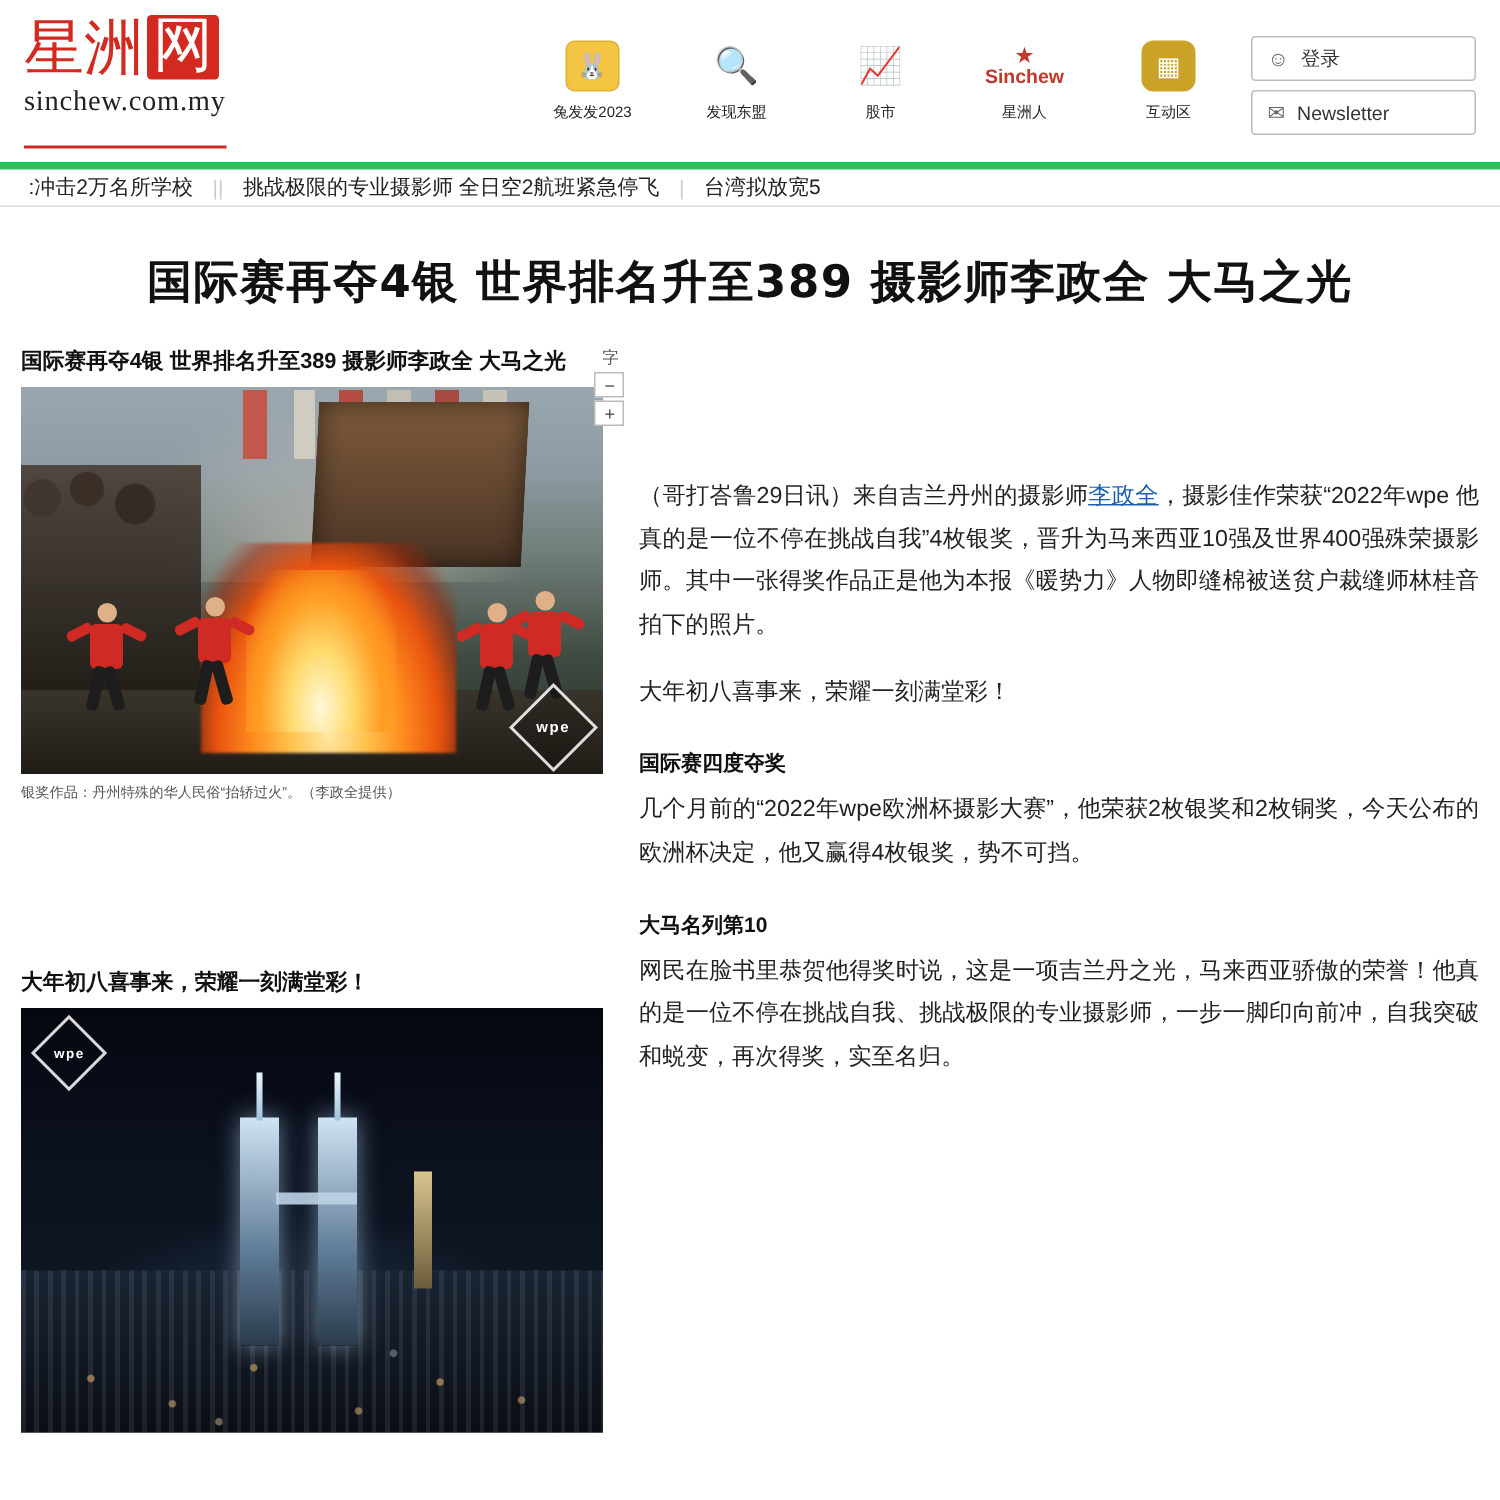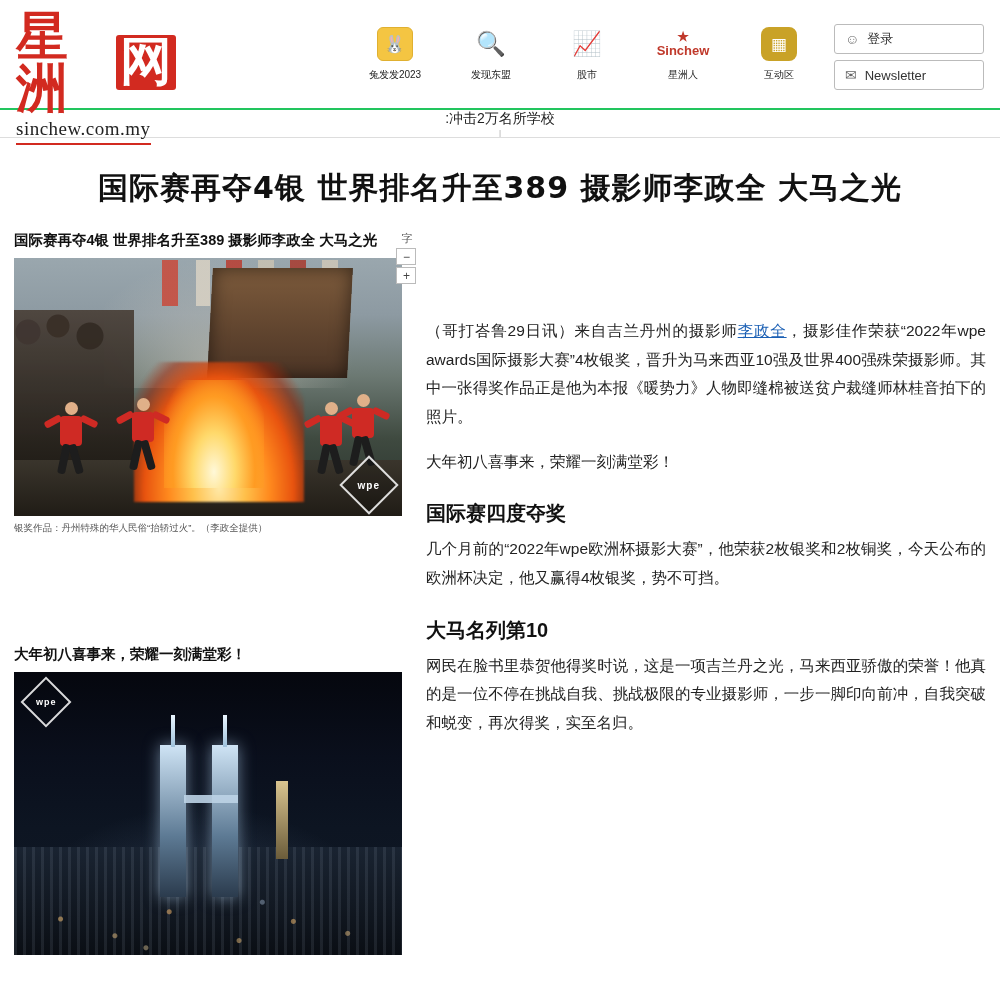--- a/index.html
+++ b/index.html
@@ -18,42 +18,42 @@
     height: 108px;
     padding: 10px 16px 0 16px;
     display: flex;
     align-items: flex-start;
   }
   .logo-block { width: 160px; flex: 0 0 160px; }
   .logo-main {
     display: flex;
     align-items: center;
     gap: 2px;
-    font-size: 52px;
-    font-weight: bold;
+    font-size: 40px;
+    font-weight: normal;
     line-height: 1;
     color: #d22a20;
     font-family: "DejaVu Sans", sans-serif;
   }
   .logo-main .boxed {
     background: #d22a20;
     color: #ffffff;
     padding: 0 4px 3px 4px;
     border-radius: 3px;
     display: inline-block;
   }
   .logo-sub {
     margin-top: 4px;
     font-size: 19px;
     letter-spacing: 0.5px;
     color: #222;
     font-family: "Liberation Serif", serif;
     border-bottom: 2px solid #d22a20;
     display: inline-block;
-    padding-bottom: 3px;
+    padding-bottom: 18px;
   }
 
   .nav-icons {
     display: flex;
     align-items: flex-start;
     gap: 34px;
     margin-left: auto;
     margin-right: 24px;
     padding-top: 14px;
   }
@@ -104,31 +104,30 @@
     padding: 0 10px;
     font-size: 13px;
     color: #333;
     background: #fff;
     cursor: pointer;
   }
   .hdr-btn .gl { font-size: 14px; color: #666; }
 
   
   .ticker {
-    border-top: 2px solid #22c55e;
+    border-top: 5px solid #22c55e;
     border-bottom: 1px solid #ddd;
     height: 30px;
     display: flex;
     align-items: center;
     font-size: 14px;
     color: #222;
     overflow: hidden;
     white-space: nowrap;
     padding: 0 6px;
-    flex-direction: column;
   }
   .ticker-item { padding: 0 13px; }
   .ticker-sep { color: #ccc; }
 
   
   .headline {
     text-align: center;
     font-size: 30px;
     font-weight: bold;
     letter-spacing: 1px;
@@ -190,21 +189,21 @@
   
   .para {
     font-size: 15.5px;
     line-height: 1.85;
     color: #222;
     margin: 0 0 16px 0;
     text-align: justify;
   }
   .para a { color: #1a5fb4; text-decoration: underline; }
   .sec-title {
-    font-size: 20px;
+    font-size: 14px;
     font-weight: bold;
     margin: 24px 0 8px 0;
     color: #111;
   }
 
   
   .img1 { height: 258px; }
   .img1 .sky {
     position: absolute; inset: 0;
     background: linear-gradient(180deg,#9aa7ae 0%, #8d9aa2 22%, #6d7a74 45%, #3f4a40 70%, #27302a 100%);
@@ -480,21 +479,21 @@
   </div>
 
   <div class="fontsize-widget" style="left:396px; top:0;">
     <div class="lbl">字</div>
     <button class="fs-btn">−</button>
     <button class="fs-btn">+</button>
   </div>
 
   <div class="col-right">
 
-    <p class="para"><span>（哥打峇鲁29日讯）来自吉兰丹州的摄影师</span><a href="#">李政全</a><span>，摄影佳作荣获“2022年wpe awards国际摄影大赛”4枚银奖，晋升为马来西亚10强及世界400强殊荣摄影师。其中一张得奖作品正是他为本报《暖势力》人物即缝棉被送贫户裁缝师林桂音拍下的照片。</span></p>
+    <p class="para"><span>（哥打峇鲁29日讯）来自吉兰丹州的摄影师</span><a href="#">李政全</a><span>，摄影佳作荣获“2022年wpe 他真的是一位不停在挑战自我”4枚银奖，晋升为马来西亚10强及世界400强殊荣摄影师。其中一张得奖作品正是他为本报《暖势力》人物即缝棉被送贫户裁缝师林桂音拍下的照片。</span></p>
 
     <p class="para">大年初八喜事来，荣耀一刻满堂彩！</p>
 
     <h2 class="sec-title">国际赛四度夺奖</h2>
 
     <p class="para">几个月前的“2022年wpe欧洲杯摄影大赛”，他荣获2枚银奖和2枚铜奖，今天公布的欧洲杯决定，他又赢得4枚银奖，势不可挡。</p>
 
     <h2 class="sec-title">大马名列第10</h2>
 
     <p class="para">网民在脸书里恭贺他得奖时说，这是一项吉兰丹之光，马来西亚骄傲的荣誉！他真的是一位不停在挑战自我、挑战极限的专业摄影师，一步一脚印向前冲，自我突破和蜕变，再次得奖，实至名归。</p>

